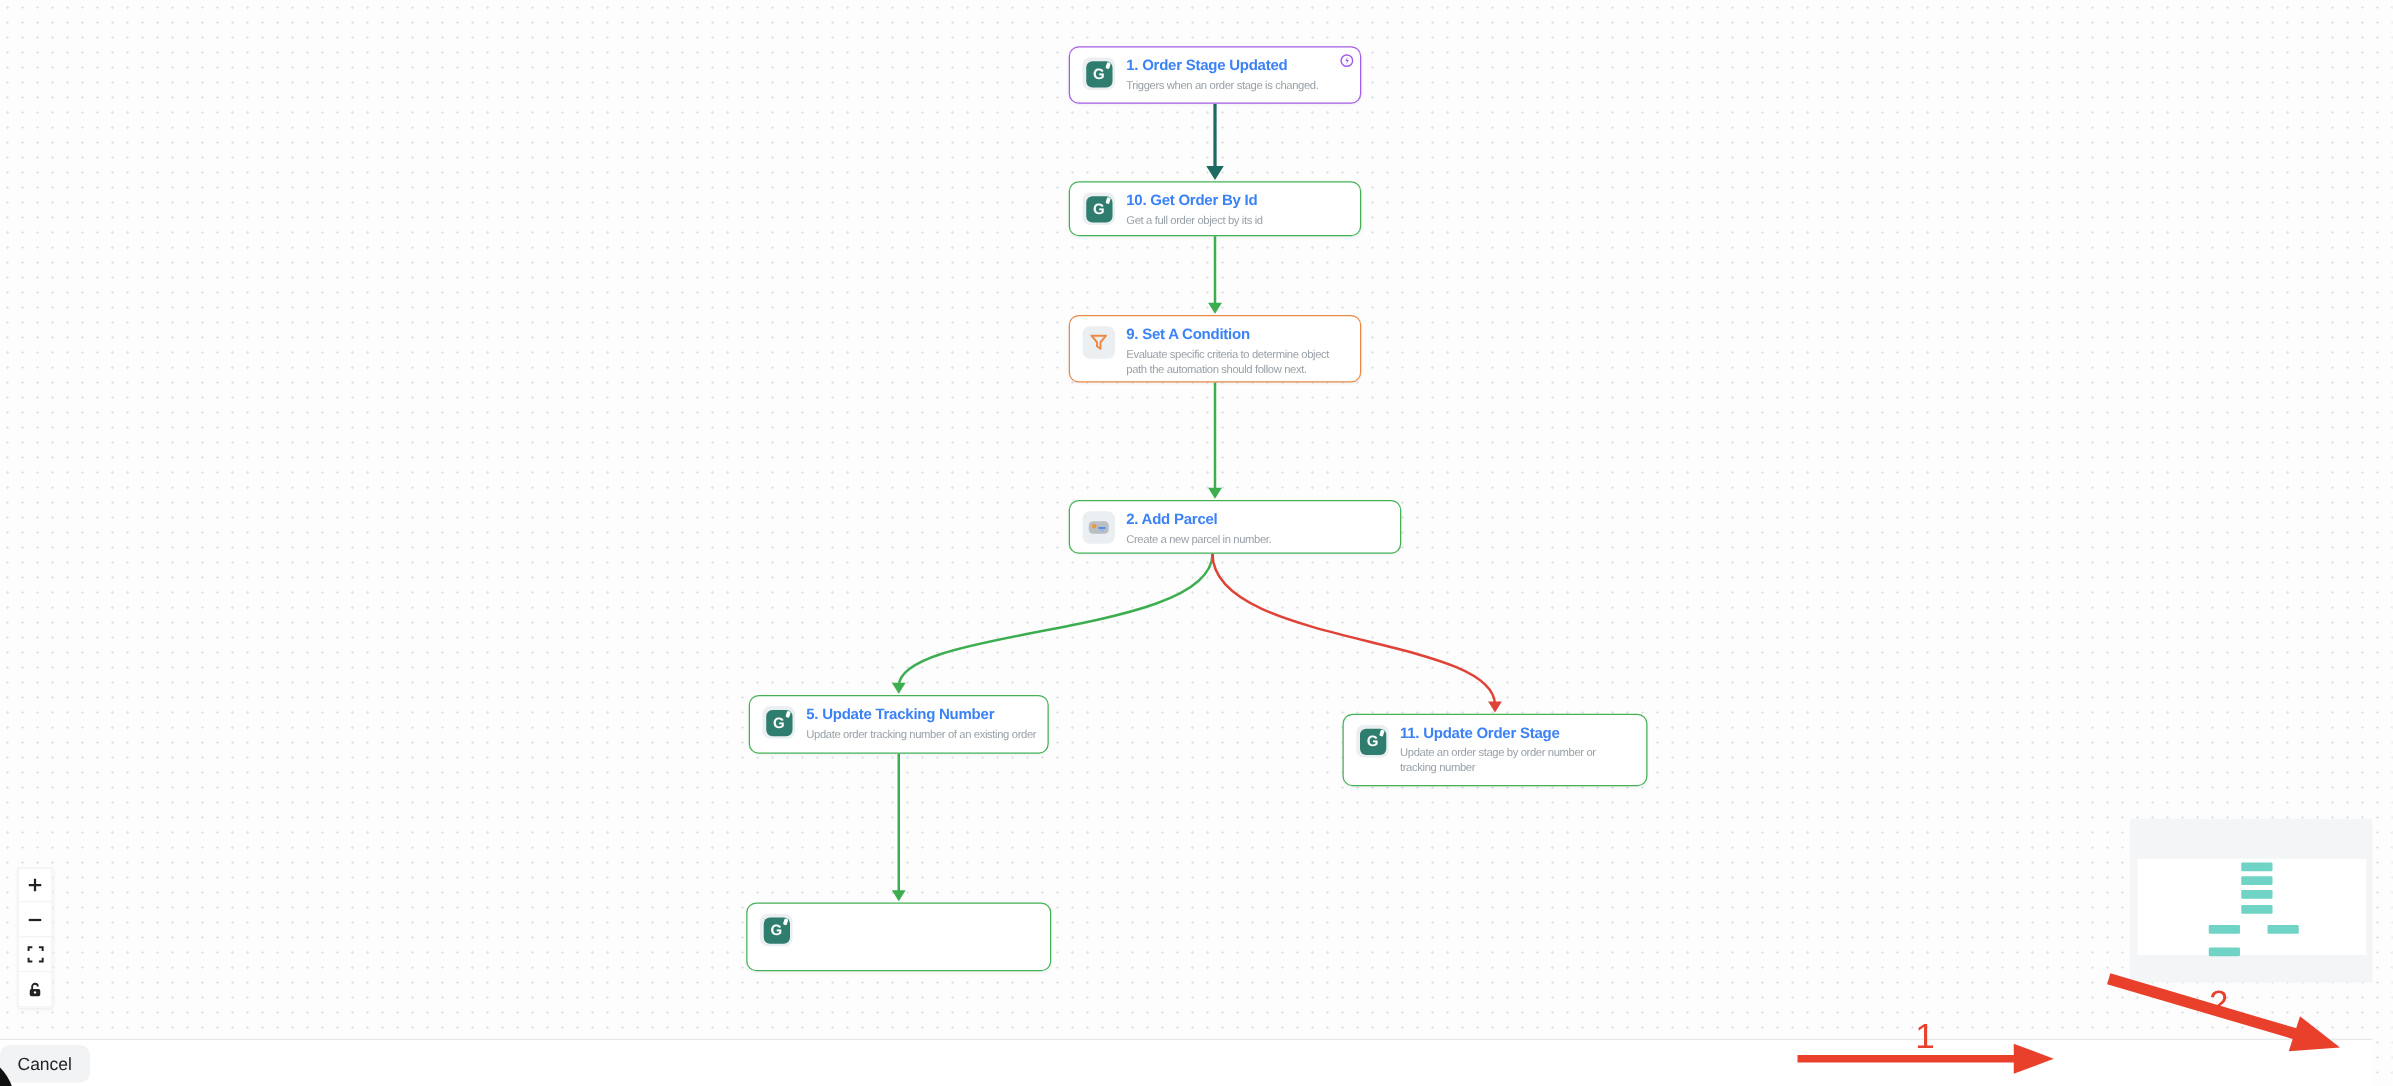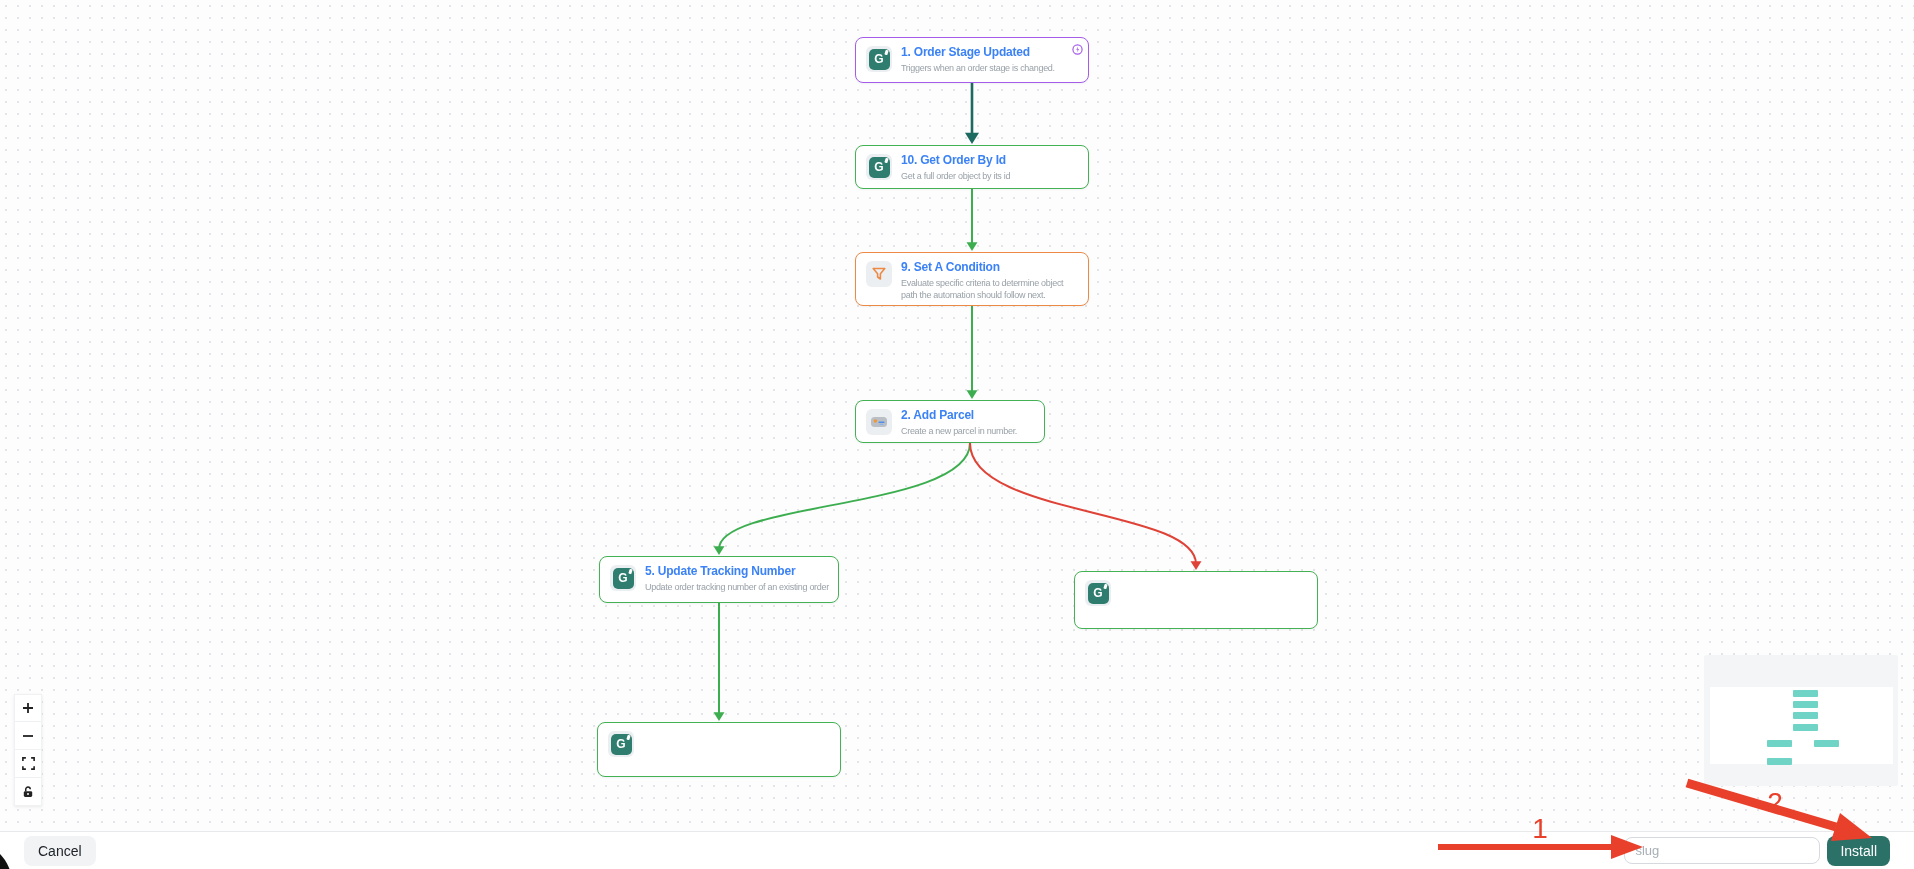--- a/index.html
+++ b/index.html
@@ -28,22 +28,22 @@
   .flow-controls{position:absolute;left:14px;top:694px;width:28px;display:flex;flex-direction:column;
     box-shadow:0 1px 3px rgba(0,0,0,.08);}
   .flow-controls button{width:28px;height:28px;background:#fff;border:1px solid #f0f1f2;
     border-top:none;display:flex;align-items:center;justify-content:center;padding:0;cursor:pointer;}
   .flow-controls button:first-child{border-top:1px solid #f0f1f2;}
   
   .minimap{position:absolute;background:#f4f5f6;border-radius:2px;}
   .minimap .viewport{position:absolute;background:#fff;}
   .minimap .mm-bar{position:absolute;border-radius:1px;}
   
-  .footer{position:absolute;left:0;right:0;bottom:0;height:38px;background:#fff;
-    border-top:1px solid #e7e9eb;display:flex;align-items:center;padding:0 24px;box-sizing:border-box;}
+  .footer{position:absolute;left:0;right:16px;bottom:0;height:38px;background:#fff;
+    border-top:1px solid #e7e9eb;display:flex;align-items:center;padding:0 0;box-sizing:border-box;}
   .cancel-btn{background:#f2f3f5;border:none;border-radius:8px;padding:7px 14px;
     font-size:14px;color:#20242a;font-family:inherit;cursor:pointer;}
   .footer-right{margin-left:auto;display:flex;align-items:center;gap:7px;}
   .slug-input{width:196px;height:27px;border:1px solid #d6dade;border-radius:8px;
     padding:0 10px;font-size:13px;font-family:inherit;color:#374151;outline:none;box-sizing:border-box;}
   .slug-input::placeholder{color:#a8afb6;}
   .install-btn{border:none;border-radius:8px;color:#fff;font-size:14px;font-family:inherit;
     padding:7px 13px;cursor:pointer;background:#2b7168;}
   
   #annotation-svg{position:absolute;inset:0;width:1914px;height:869px;pointer-events:none;z-index:50;}
@@ -94,21 +94,21 @@
         <span class="app-icon">
           <svg width="16" height="16" viewBox="0 0 16 16">
             <path d="M2.2 2.5h11.6L9.4 7.8v5.2L6.6 11V7.8Z" stroke="#ec8a45" stroke-width="1.6" fill="none" stroke-linejoin="round"></path>
           </svg>
         </span>
         <div class="node-text">
           <div class="node-title">9. Set A Condition</div>
           <div class="node-desc">Evaluate specific criteria to determine object path the automation should follow next.</div>
         </div>
       </div>
-      <div class="node" style="left: 855px; top: 400px; width: 190px; height: 43px; border-color: rgb(68, 178, 84);">
+      <div class="node" style="left: 855px; top: 400px; width: 266px; height: 43px; border-color: rgb(68, 178, 84);">
         <span class="app-icon">
           <svg width="18" height="14" viewBox="0 0 18 14">
             <rect x="1" y="2" width="16" height="10" rx="3.5" fill="#b9bfc4"></rect>
             <circle cx="5.4" cy="6" r="1.8" fill="#f0973c"></circle>
             <rect x="8.5" y="6.6" width="6" height="1.5" rx=".7" fill="#4f8fe8"></rect>
             <rect x="9.5" y="8.8" width="4" height="1.2" rx=".6" fill="#8fb4ea"></rect>
           </svg>
         </span>
         <div class="node-text">
           <div class="node-title">2. Add Parcel</div>
@@ -121,20 +121,24 @@
         </span>
         <div class="node-text">
           <div class="node-title">5. Update Tracking Number</div>
           <div class="node-desc nowrap">Update order tracking number of an existing order</div>
         </div>
       </div>
       <div class="node" style="left: 1074px; top: 571px; width: 244px; height: 58px; border-color: rgb(68, 178, 84);">
         <span class="app-icon">
           <span class="g-badge" style="background: rgb(46, 125, 111);">G<span class="g-mark"></span></span>
         </span>
+        <div class="node-text">
+          <div class="node-title">11. Update Order Stage</div>
+          <div class="node-desc">Update an order stage by order number or tracking number</div>
+        </div>
       </div>
       <div class="node" style="left: 597px; top: 722px; width: 244px; height: 55px; border-color: rgb(68, 178, 84);">
         <span class="app-icon">
           <span class="g-badge" style="background: rgb(46, 125, 111);">G<span class="g-mark"></span></span>
         </span>
       </div>
     </div>
 
   <div class="flow-controls" id="flow-controls">
       <button>
@@ -176,24 +180,20 @@
       <div class="mm-bar" style="left: 89px; top: 57px; width: 25px; height: 7px; background: rgb(111, 211, 198);"></div>
       <div class="mm-bar" style="left: 89px; top: 69px; width: 25px; height: 7px; background: rgb(111, 211, 198);"></div>
       <div class="mm-bar" style="left: 63px; top: 85px; width: 25px; height: 7px; background: rgb(111, 211, 198);"></div>
       <div class="mm-bar" style="left: 110px; top: 85px; width: 25px; height: 7px; background: rgb(111, 211, 198);"></div>
       <div class="mm-bar" style="left: 63px; top: 103px; width: 25px; height: 7px; background: rgb(111, 211, 198);"></div>
     </div>
 </div>
 
 <div class="footer">
   <button class="cancel-btn">Cancel</button>
-  <div class="footer-right">
-    <input class="slug-input" type="text" placeholder="slug" style="">
-    <button class="install-btn" id="install-btn" style="background: rgb(43, 113, 104);">Install</button>
-  </div>
 </div>
 
 <svg id="annotation-svg">
 
   <g>
     <line x1="1438" y1="847" x2="1613" y2="847" stroke="#e8402a" stroke-width="6"></line>
     <polygon points="1643,847 1611,835 1611,859" fill="#e8402a"></polygon>
     <text class="anno-num" x="1540" y="838" text-anchor="middle">1</text>
   </g>
 

